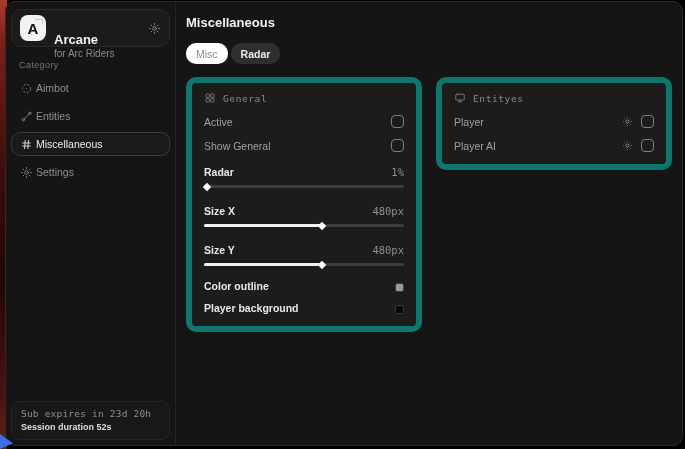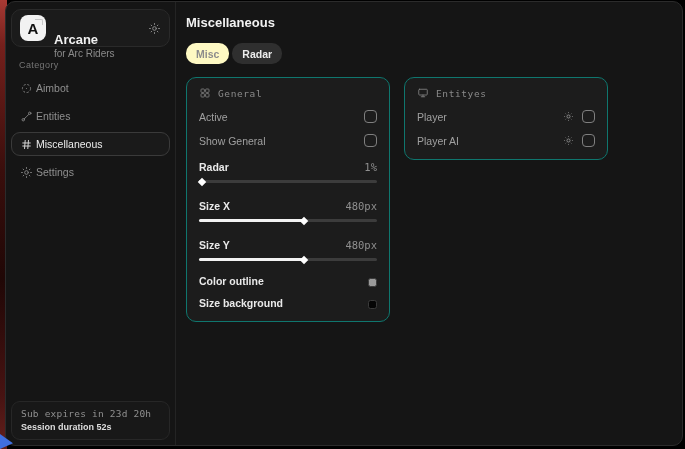--- a/index.html
+++ b/index.html
@@ -76,27 +76,27 @@
   .status-line1 { color:#8f8f8f; font-size:9.5px; letter-spacing:.2px; }
   .status-line2 { color:#dedede; font-size:9px; font-weight:bold; margin-top:3px; }
 
   
   .main { flex:1; padding:13px 12px 12px 10px; }
   .page-title { color:#f2f2f2; font-size:13px; font-weight:bold; }
   .tabbar { display:flex; gap:3px; margin-top:13px; }
   .tab {
     height:21px; padding:0 10px; border-radius:10px;
     display:flex; align-items:center; font-size:10.5px;
-    background:#fef9c3; color:#8c8c8c; cursor:default;font-weight:bold;
+    background:#ffffff; color:#8c8c8c; cursor:default;
   }
   .tab.active { background:#2f2f2f; color:#ececec; font-weight:bold; }
 
   .cards { display:flex; gap:14px; margin-top:13px; align-items:flex-start; }
   .card {
-    width:204px; background:#1c1c1c; border:1px solid #0f766e;
+    width:236px; background:#1c1c1c; border:6px solid #0f766e;
     border-radius:10px; padding:9px 12px 12px 12px;
   }
   .card-header { display:flex; align-items:center; gap:7px; color:#8a8a8a; }
   .card-header .ico { display:flex; color:#7e7e7e; }
   .card-title { font-size:9.5px; letter-spacing:.6px; }
 
   .row {
     display:flex; align-items:flex-end; justify-content:space-between;
     margin-top:9px; min-height:15px;
   }
@@ -266,21 +266,21 @@
             <div class="thumb"></div>
           </div>
         </div>
 
         <div class="row" style="margin-top:8px;">
           <span class="row-label-bright">Color outline</span>
           <span class="swatch" style="background: rgb(154, 154, 154);"></span>
         </div>
 
         <div class="row" style="margin-top:7px;">
-          <span class="row-label-bright">Size background</span>
+          <span class="row-label-bright">Player background</span>
           <span class="swatch" style="background: rgb(5, 5, 5);"></span>
         </div>
       </section>
 
       <section class="card">
         <div class="card-header">
           <span class="ico">
             <svg width="12" height="12" viewBox="0 0 24 24" fill="none" stroke="currentColor" stroke-width="1.8" stroke-linecap="round">
               <rect x="3.5" y="4.5" width="17" height="11.5" rx="1.6"></rect>
               <path d="M8.5 19.5h7M12 16v3.5"></path>

